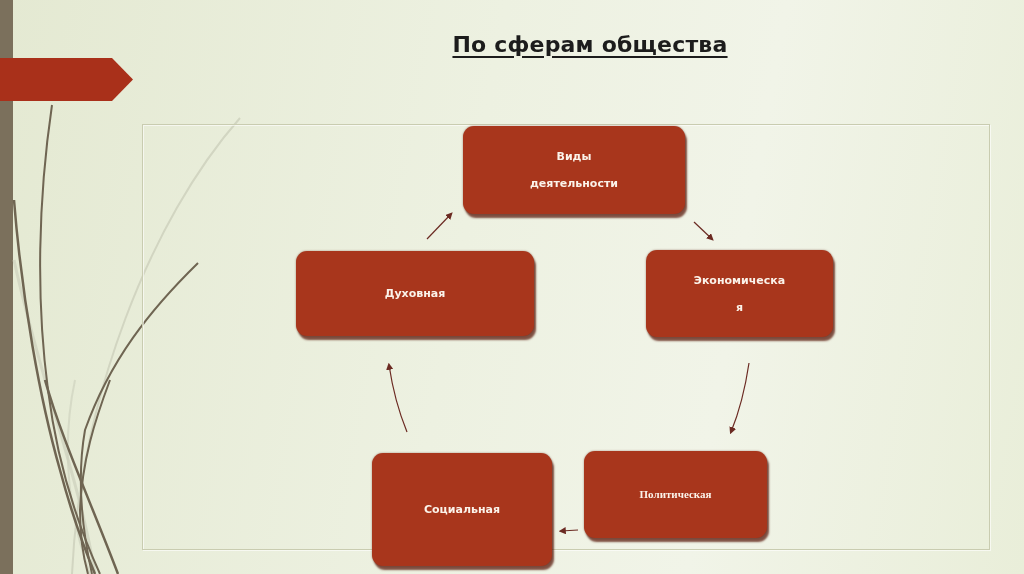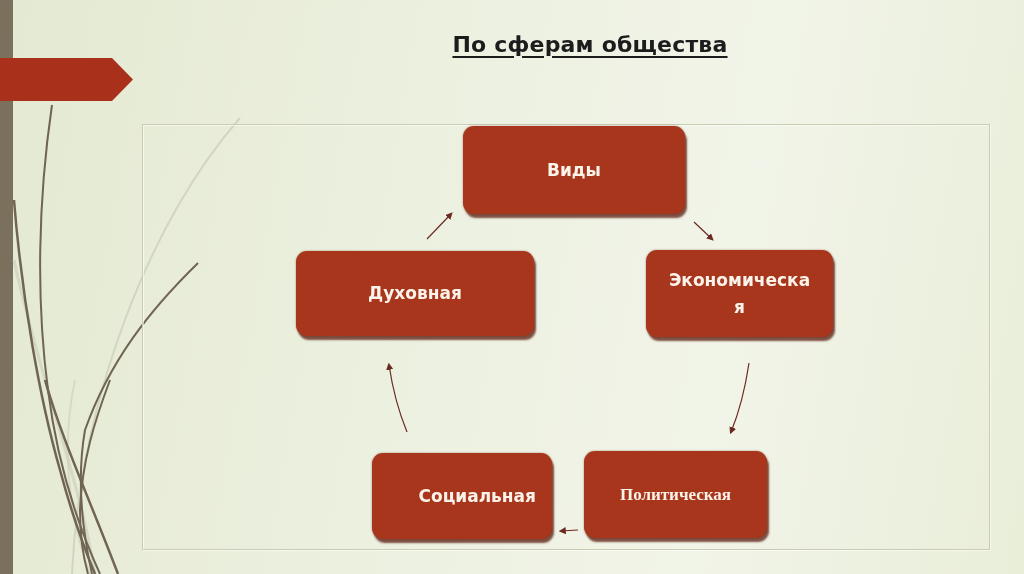--- a/index.html
+++ b/index.html
@@ -59,25 +59,25 @@
       background: #a8361c;
       border-radius: 11px;
       box-shadow: 2px 4px 2px rgba(90,25,12,0.75), 0 0 2px rgba(90,25,12,0.5);
       display: flex;
       align-items: center;
       justify-content: center;
       text-align: center;
       color: #fbf3ea;
       font-family: "DejaVu Sans", sans-serif;
       font-weight: bold;
-      font-size: 17px;
+      font-size: 11px;
       line-height: 27px;
       cursor: pointer;
       box-sizing: border-box;
-      padding: 0 16px;
+      padding: 0 6px;
     }
     .node span { display: block; }
     .arrows {
       position: absolute;
       left: 0; top: 0;
       width: 1024px; height: 574px;
       pointer-events: none;
     }
   </style>
 </head>
@@ -118,33 +118,34 @@
   <path d="M578 530 L561 531" stroke="#6b2a22" stroke-width="1.2" fill="none" marker-end="url(#ah)"></path>
 
   <path d="M407 432 C 398 410, 392 385, 389 365" stroke="#6b2a22" stroke-width="1.2" fill="none" marker-end="url(#ah)"></path>
 
   <path d="M427 239 L451 214" stroke="#6b2a22" stroke-width="1.2" fill="none" marker-end="url(#ah)"></path>
 </svg>
 
 <div class="node" style="left:463px; top:126px; width:222px; height:88px;">
   <div>
     <span>Виды</span>
+    <span>деятельности</span>
   </div>
 </div>
 
 <div class="node" style="left:646px; top:250px; width:187px; height:87px;">
   <div>
     <span>Экономическа</span>
     <span>я</span>
   </div>
 </div>
 
 <div class="node" style="left:584px; top:451px; width:183px; height:87px;font-family:Liberation Serif, serif;">
   <span>Политическая</span>
 </div>
 
-<div class="node" style="left:372px; top:453px; width:180px; height:86px;justify-content:flex-end;">
+<div class="node" style="left:372px; top:453px; width:180px; height:113px;">
   <span>Социальная</span>
 </div>
 
 <div class="node" style="left:296px; top:251px; width:238px; height:85px;">
   <span>Духовная</span>
 </div>
 
 </body></html>

